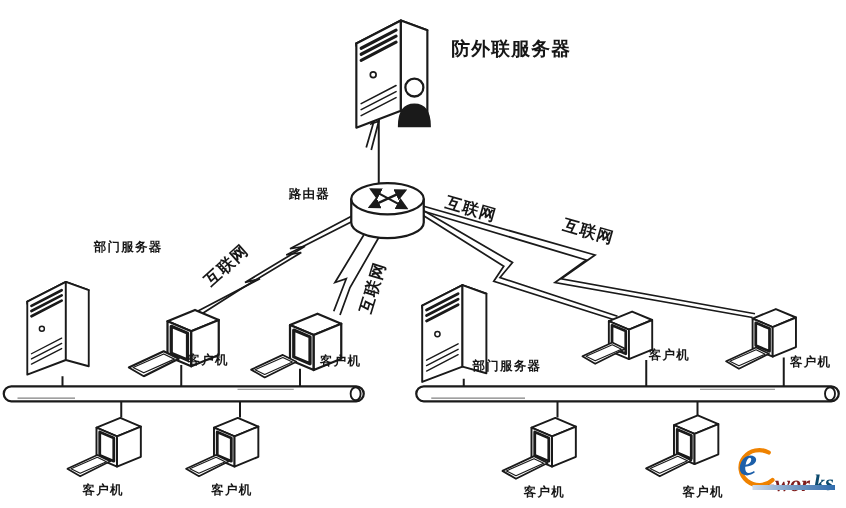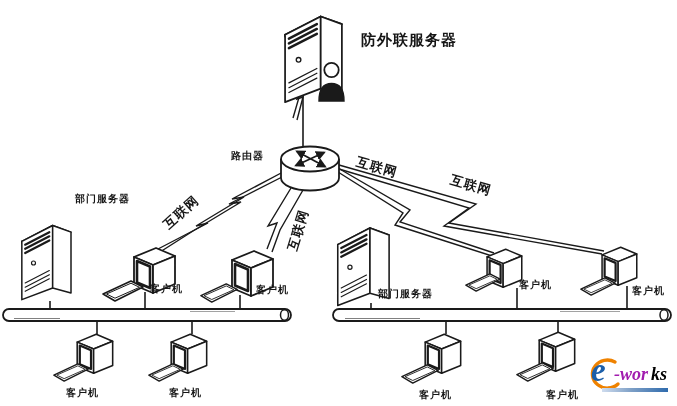--- a/index.html
+++ b/index.html
@@ -15,28 +15,28 @@
   .lbl.big{font-size:15px;}
   .lbl.rot{transform-origin:center center;font-size:13px;}
   
   .watermark{position:absolute;left:582px;top:356px;width:95px;height:48px;}
   .watermark .e{
     position:absolute;left:9px;top:-2px;
     font-family:"Liberation Serif","DejaVu Serif",serif;
     font-style:italic;font-weight:700;font-size:33px;color:#1c5fa9;line-height:1;
   }
   .watermark .wor{
-    position:absolute;left:32px;top:9px;
+    position:absolute;left:32px;top:22px;
     font-family:"Liberation Serif","DejaVu Serif",serif;
-    font-style:italic;font-weight:700;font-size:18px;color:#a21caf;line-height:1;
+    font-style:italic;font-weight:700;font-size:18px;color:#7f1d1d;line-height:1;
   }
   .watermark .ks{
-    position:absolute;left:69px;top:9px;
+    position:absolute;left:69px;top:21px;
     font-family:"Liberation Serif","DejaVu Serif",serif;
-    font-style:italic;font-weight:700;font-size:18px;color:#000000;line-height:1;
+    font-style:italic;font-weight:700;font-size:18px;color:#0c4a6e;line-height:1;
   }
   .watermark .bar{
     position:absolute;left:20px;top:32px;width:66px;height:4px;
     background:linear-gradient(90deg,#cfdcee 0%,#7d9fc6 45%,#2f6bad 100%);
   }
   .watermark svg{position:absolute;left:0;top:0;}
 </style>
 </head>
 <body>
 

